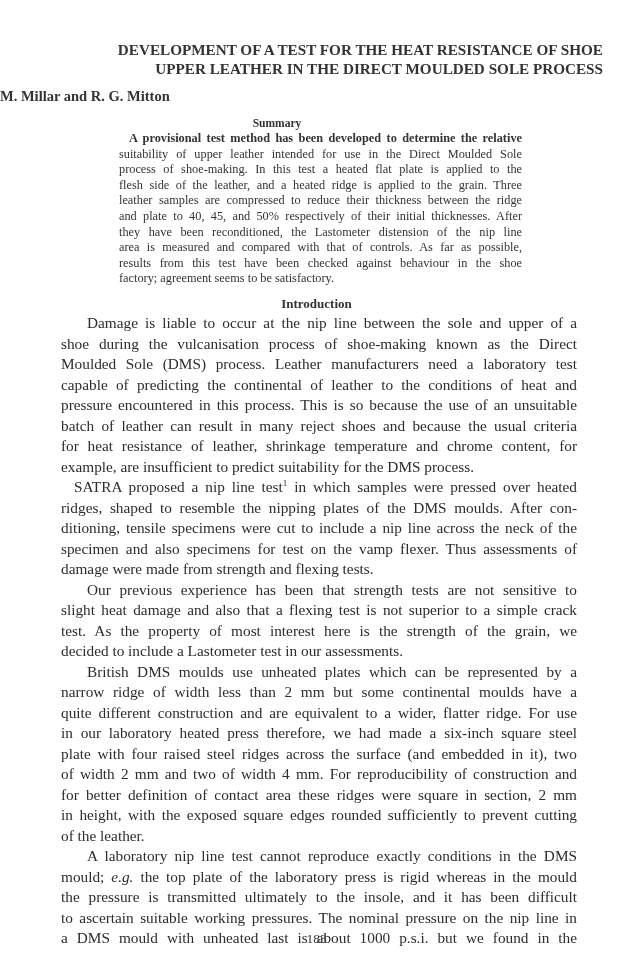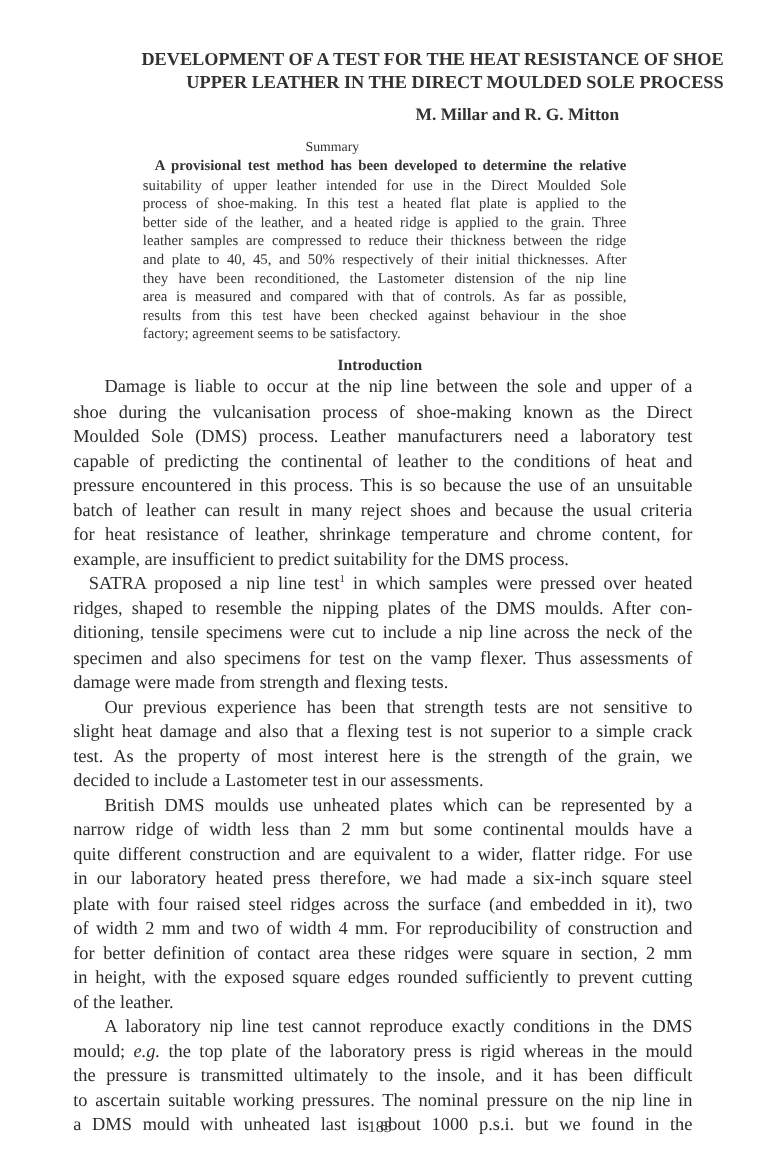--- a/index.html
+++ b/index.html
@@ -9,25 +9,25 @@
     color: #2a2a2a;
   }
   .title {
     position: absolute; left: 40px; width: 563px; top: 40px;
     text-align: center; font-weight: bold; font-size: 15.2px; line-height: 19px;
     color: #333;
   }
   .title div { white-space: nowrap; text-align: right; }
   .authors {
     position: absolute; left: 0; width: 516px; top: 88px;
-    text-align: right; font-weight: bold; font-size: 14.5px; color: #333;
+    text-align: left; font-weight: bold; font-size: 14.5px; color: #333;
   }
   .summary-head {
     position: absolute; left: 0; width: 554px; top: 117px;
-    text-align: center; font-weight: normal; font-size: 11.5px; color: #333;
+    text-align: center; font-weight: bold; font-size: 11.5px; color: #333;
   }
   .summary {
     position: absolute; left: 119px; width: 403px; top: 131px;
     font-size: 12.3px; line-height: 15.6px; color: #333;
   }
   .intro-head {
     position: absolute; left: 0; width: 633px; top: 296px;
     text-align: center; font-weight: bold; font-size: 13px; color: #333;
   }
   .body {
@@ -58,21 +58,21 @@
 </div>
 
 <div class="authors">M. Millar and R. G. Mitton</div>
 
 <div class="summary-head">Summary</div>
 
 <div class="summary">
   <span class="line ind0s">A provisional test method has been developed to determine the relative</span>
   <span class="line">suitability of upper leather intended for use in the Direct Moulded Sole</span>
   <span class="line">process of shoe-making. In this test a heated flat plate is applied to the</span>
-  <span class="line">better side of the leather, and a heated ridge is applied to the grain. Three</span>
+  <span class="line">flesh side of the leather, and a heated ridge is applied to the grain. Three</span>
   <span class="line">leather samples are compressed to reduce their thickness between the ridge</span>
   <span class="line">and plate to 40, 45, and 50% respectively of their initial thicknesses. After</span>
   <span class="line">they have been reconditioned, the Lastometer distension of the nip line</span>
   <span class="line">area is measured and compared with that of controls. As far as possible,</span>
   <span class="line">results from this test have been checked against behaviour in the shoe</span>
   <span class="line last">factory; agreement seems to be satisfactory.</span>
 </div>
 
 <div class="intro-head">Introduction</div>
 

